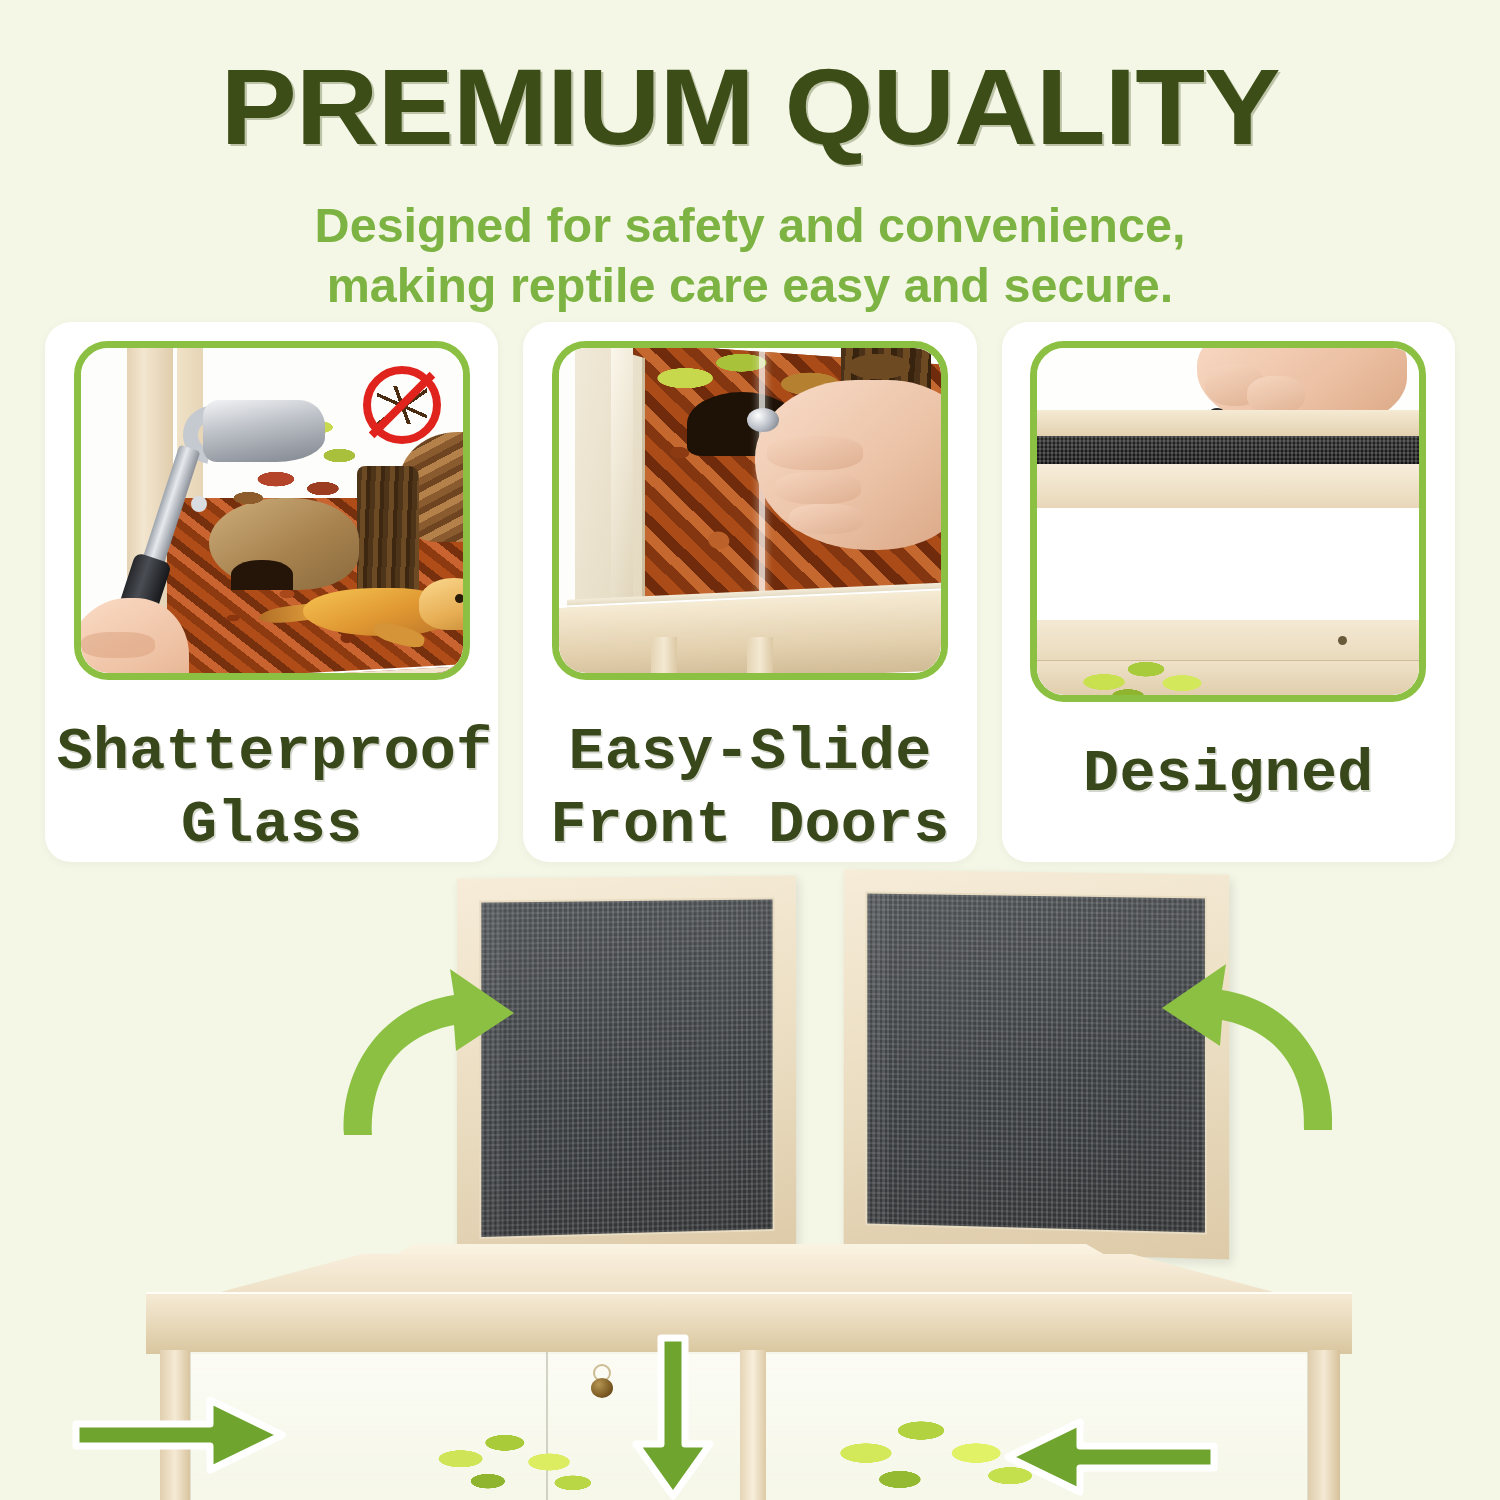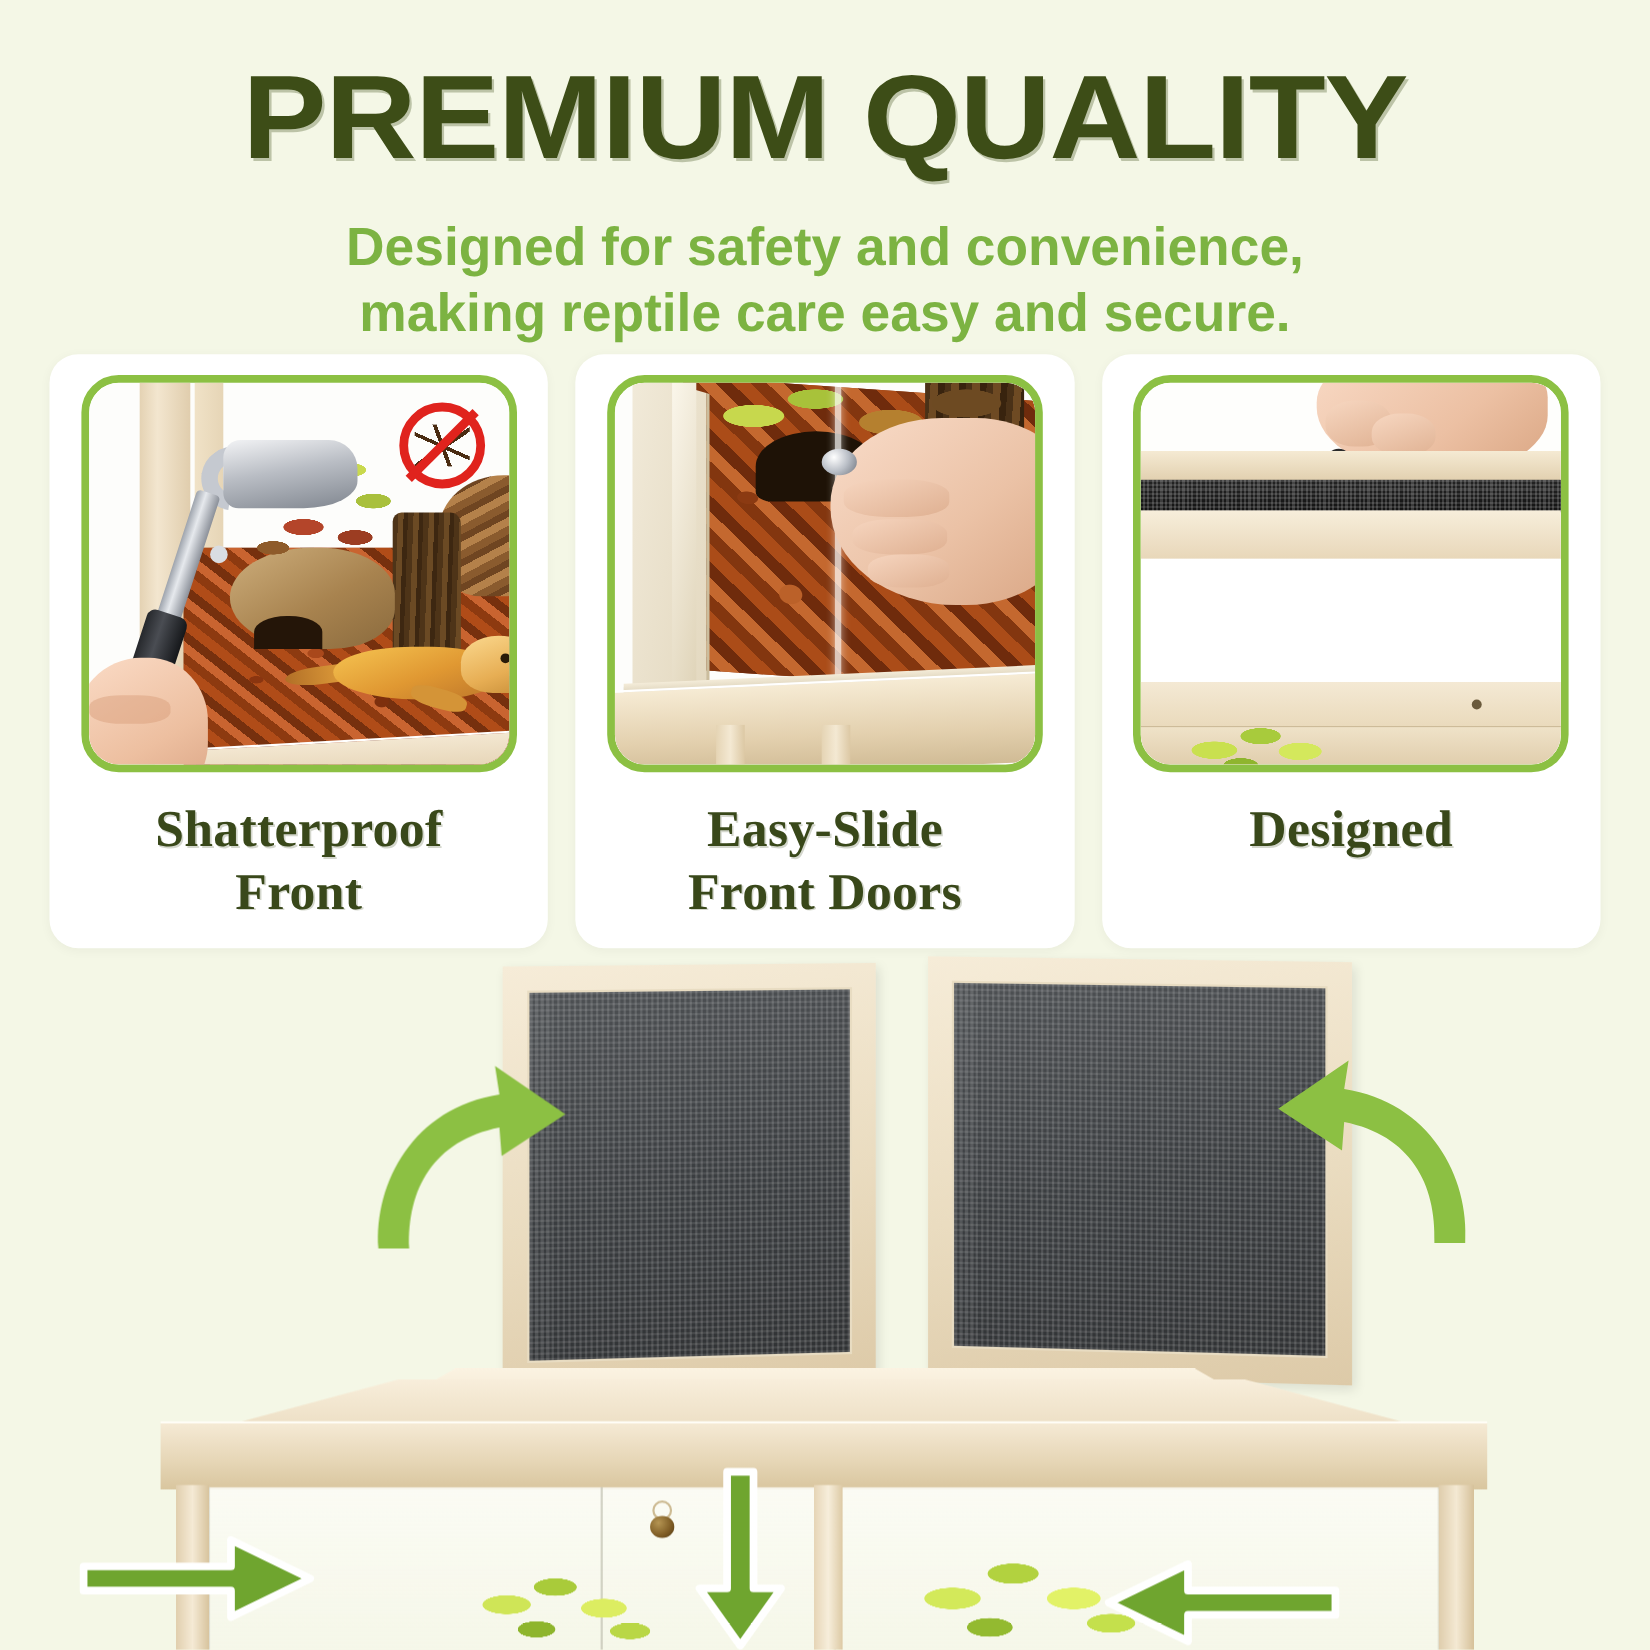--- a/index.html
+++ b/index.html
@@ -91,26 +91,26 @@
     overflow: hidden;
   }
   .photo {
     position: absolute;
     inset: 0;
     overflow: hidden;
     border-radius: 27px;
   }
 
   .card-label {
-    margin-top: 24px;
+    margin-top: 36px;
     width: 430px;
     text-align: center;
-    font-family: Liberation Serif, serif;
+    font-family: Liberation Mono, monospace;
     font-weight: bold;
-    font-size: 47px;
+    font-size: 60px;
     line-height: 1.22;
     color: #39481a;
     letter-spacing: 0.3px;
     text-shadow: 1.5px 1.5px 0 rgba(58,72,26,0.22);
   }
   .card-label .l2 { display: block; }
 
   
   .p1-bg { position:absolute; inset:0; background:#fdfdfb; }
   .p1-wood-post {
@@ -547,21 +547,21 @@
           <div class="p1-hand"></div>
           <div class="p1-noicon">
             <div class="crack"></div>
               <div class="ring"></div>
               <div class="slash"></div>
           </div>
         </div>
       </div>
       <div class="card-label">
         <span>Shatterproof</span>
-        <span class="l2">Front</span>
+        <span class="l2">Glass</span>
       </div>
     </div>
 
     <div class="card">
       <div class="photo-frame">
         <div class="photo">
           <div class="p2-bg"></div>
           <div class="p2-substrate"></div>
           <div class="p2-bark"></div>
           <div class="p2-topdecor"></div>

